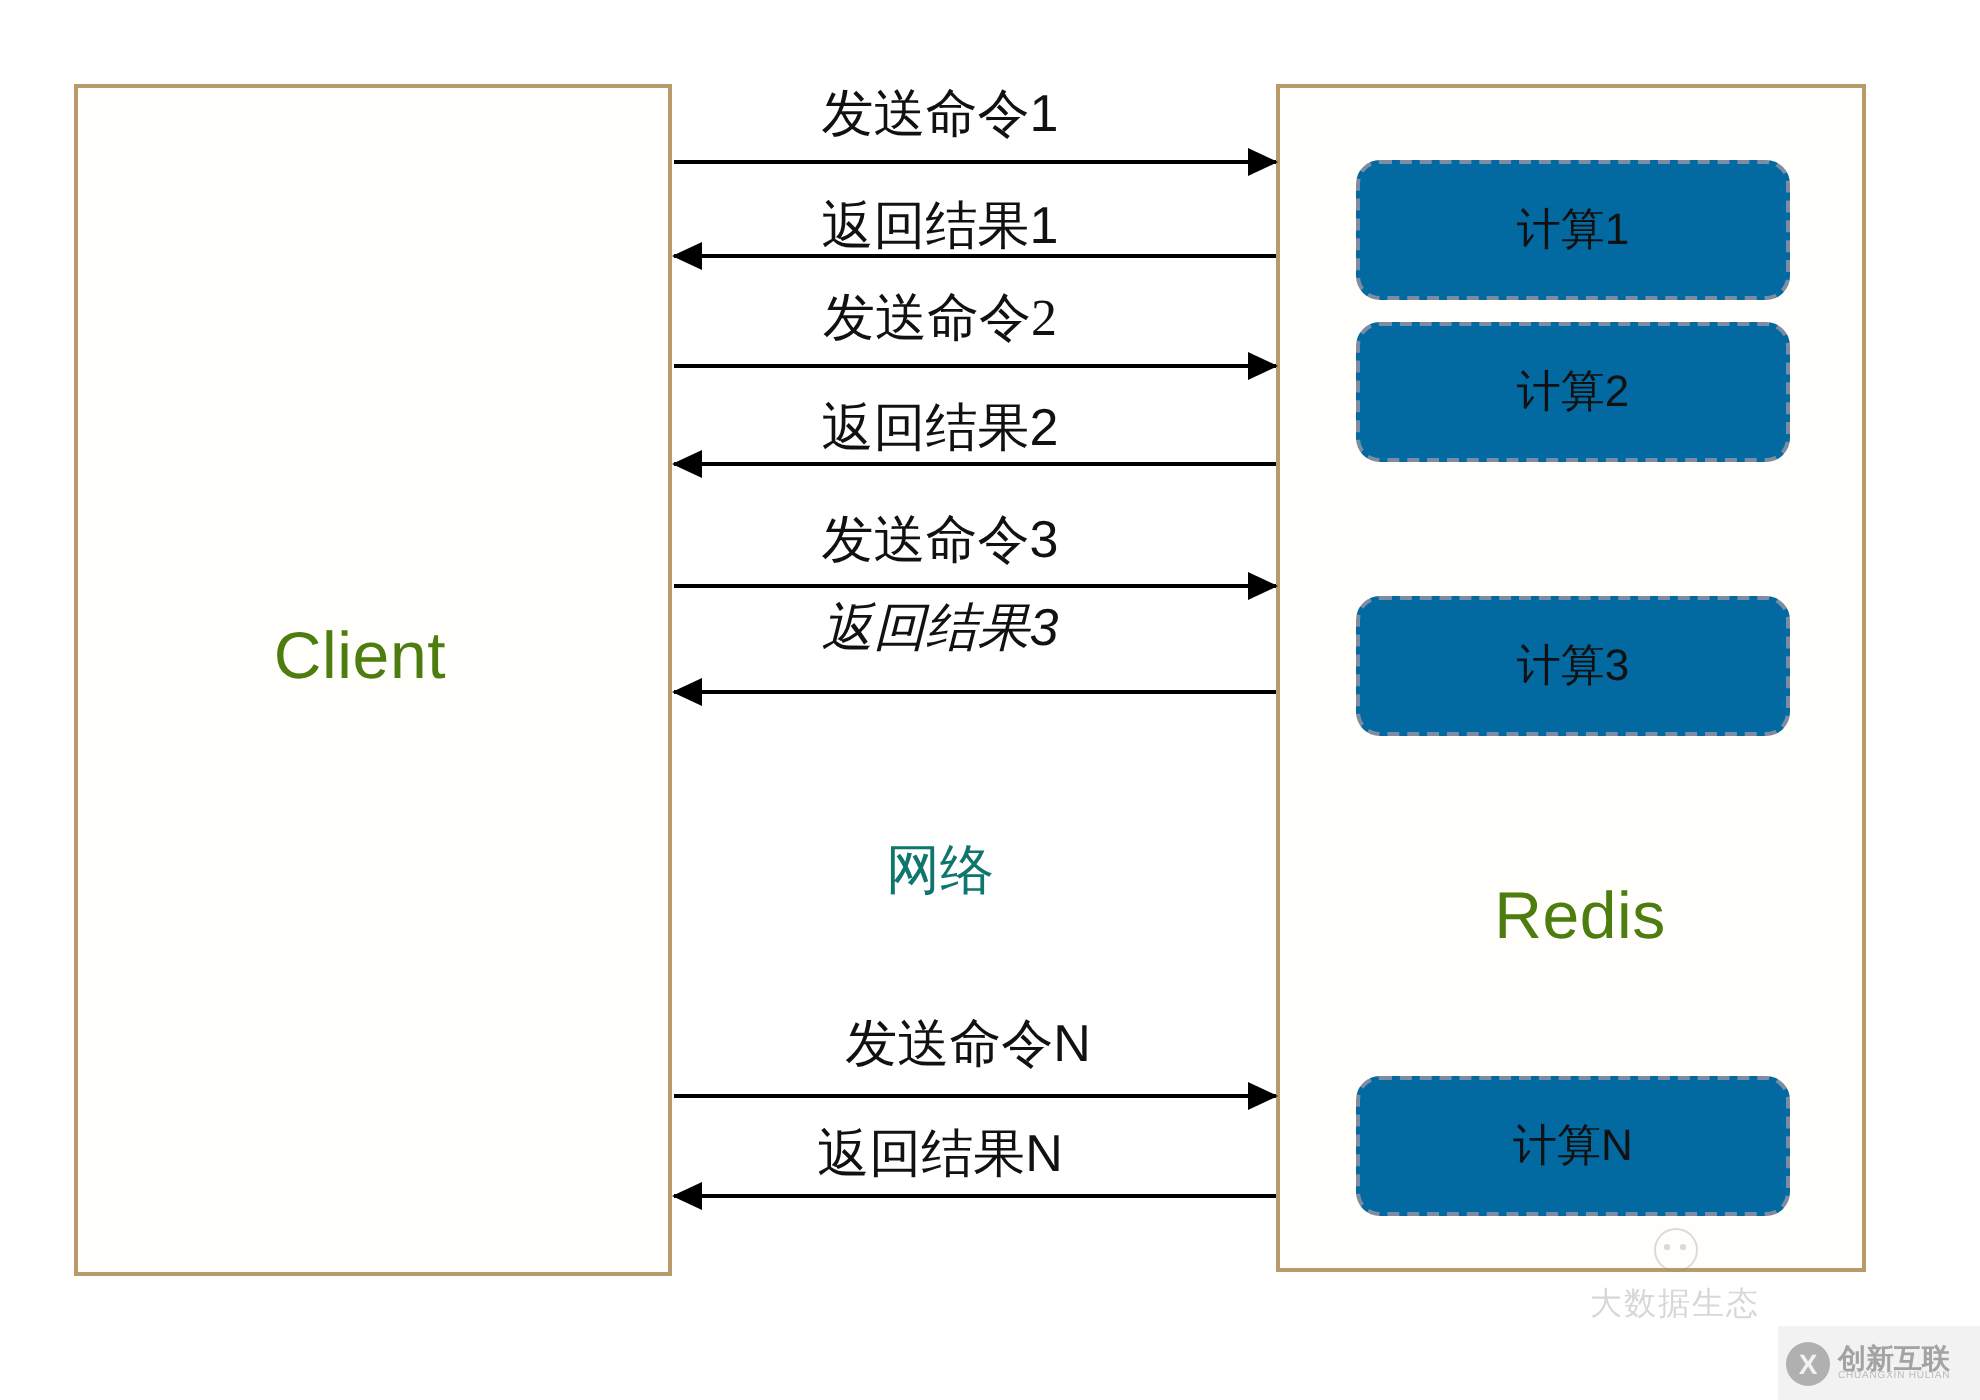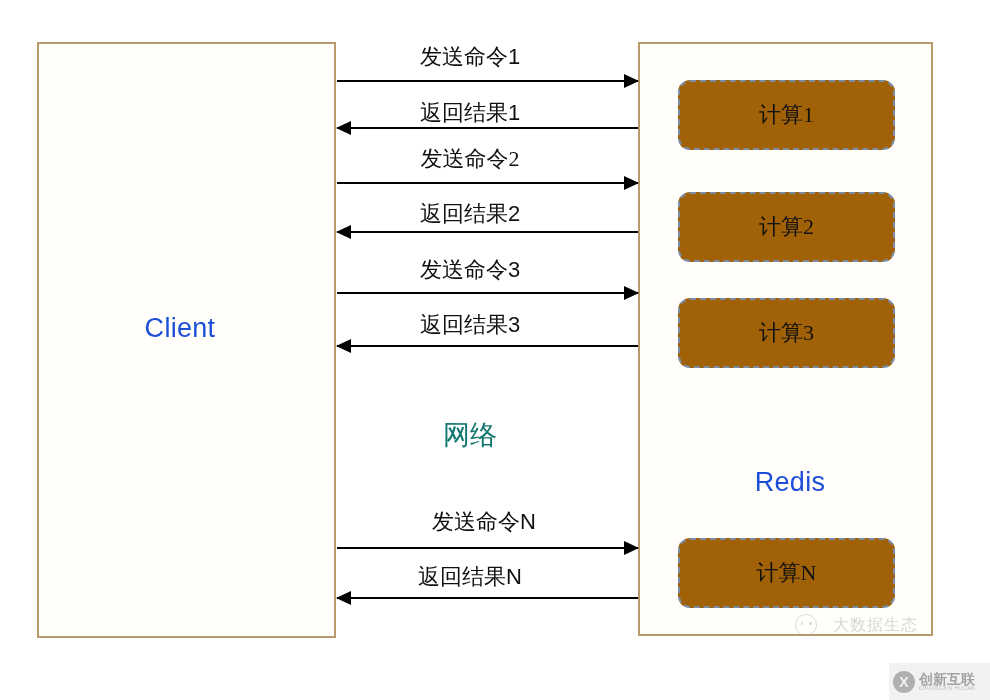--- a/index.html
+++ b/index.html
@@ -21,28 +21,28 @@
     position: absolute;
     background: #fffefb;
     border: 2px solid #b99a6b;
     box-sizing: border-box;
   }
   #client-box  { left: 37px;  top: 42px; width: 299px; height: 596px; }
   #redis-box   { left: 638px; top: 42px; width: 295px; height: 594px; }
 
   .entity-label {
     position: absolute;
-    font-size: 27px;
-    color: #1d4ed8;
+    font-size: 33px;
+    color: #4d7c0f;
     white-space: nowrap;
     transform: translate(-50%, -50%);
     letter-spacing: 0.3px;
   }
   #client-label { left: 180px; top: 328px; }
-  #redis-label  { left: 790px; top: 482px; }
+  #redis-label  { left: 790px; top: 458px; }
 
   
   #network-label {
     position: absolute;
     left: 470px;
     top: 435px;
     font-size: 27px;
     color: #0f766e;
     white-space: nowrap;
     transform: translate(-50%, -50%);
@@ -70,37 +70,36 @@
     border-left: 15px solid #000000;
   }
   .arrow.to-left::after {
     left: -1px;
     border-right: 15px solid #000000;
   }
 
   .arrow-label {
     position: absolute;
     left: 470px;
-    font-size: 22px;
+    font-size: 26px;
     color: #111;
     white-space: nowrap;
     transform: translate(-50%, -50%);
   }
 
   
   .compute-box {
     position: absolute;
     left: 678px;
     width: 217px;
     height: 70px;
     border: 2px dashed #7b8ca3;
     border-radius: 12px;
-    background: #a16207;
+    background: #0369a1;
     box-sizing: border-box;
-    font-family: Liberation Serif, serif;
   }
   .compute-label {
     position: absolute;
     left: 0;
     top: 0;
     width: 100%;
     height: 100%;
     display: flex;
     align-items: center;
     justify-content: center;
@@ -109,23 +108,24 @@
     white-space: nowrap;
   }
 
   
   #watermark-text {
     position: absolute;
     left: 795px;
     top: 614px;
     display: flex;
     align-items: center;
-    gap: 16px;
+    gap: 6px;
     opacity: 0.30;
     filter: grayscale(100%);
+    flex-direction: column;
   }
   #watermark-text .wm-avatar {
     width: 20px;
     height: 20px;
     border-radius: 50%;
     border: 1.6px solid #8a8a8a;
     position: relative;
     flex: 0 0 auto;
   }
   #watermark-text .wm-avatar::before,
@@ -206,32 +206,32 @@
       <div class="arrow-label" style="top: 57px;">发送命令1</div>
       <div class="arrow to-left" style="top: 127px;"></div>
       <div class="arrow-label" style="top: 113px; text-align: right;">返回结果1</div>
       <div class="arrow to-right" style="top: 182px;"></div>
       <div class="arrow-label" style="top: 159px; font-family: Liberation Serif, serif;">发送命令2</div>
       <div class="arrow to-left" style="top: 231px;"></div>
       <div class="arrow-label" style="top: 214px;">返回结果2</div>
       <div class="arrow to-right" style="top: 292px;"></div>
       <div class="arrow-label" style="top: 270px;">发送命令3</div>
       <div class="arrow to-left" style="top: 345px;"></div>
-      <div class="arrow-label" style="top: 325px;">返回结果3</div>
+      <div class="arrow-label" style="top: 314px; font-style: italic;">返回结果3</div>
       <div class="arrow to-right" style="top: 547px;"></div>
       <div class="arrow-label" style="top: 522px; margin-left: 14px;">发送命令N</div>
       <div class="arrow to-left" style="top: 597px;"></div>
       <div class="arrow-label" style="top: 577px;">返回结果N</div>
     </div>
 
   <div id="compute-layer">
       <div class="compute-box" style="top: 80px;">
         <div class="compute-label">计算1</div>
       </div>
-      <div class="compute-box" style="top: 192px; text-align: center;">
+      <div class="compute-box" style="top: 161px; text-align: center;">
         <div class="compute-label">计算2</div>
       </div>
       <div class="compute-box" style="top: 298px;">
         <div class="compute-label">计算3</div>
       </div>
       <div class="compute-box" style="top: 538px;">
         <div class="compute-label">计算N</div>
       </div>
     </div>
 

